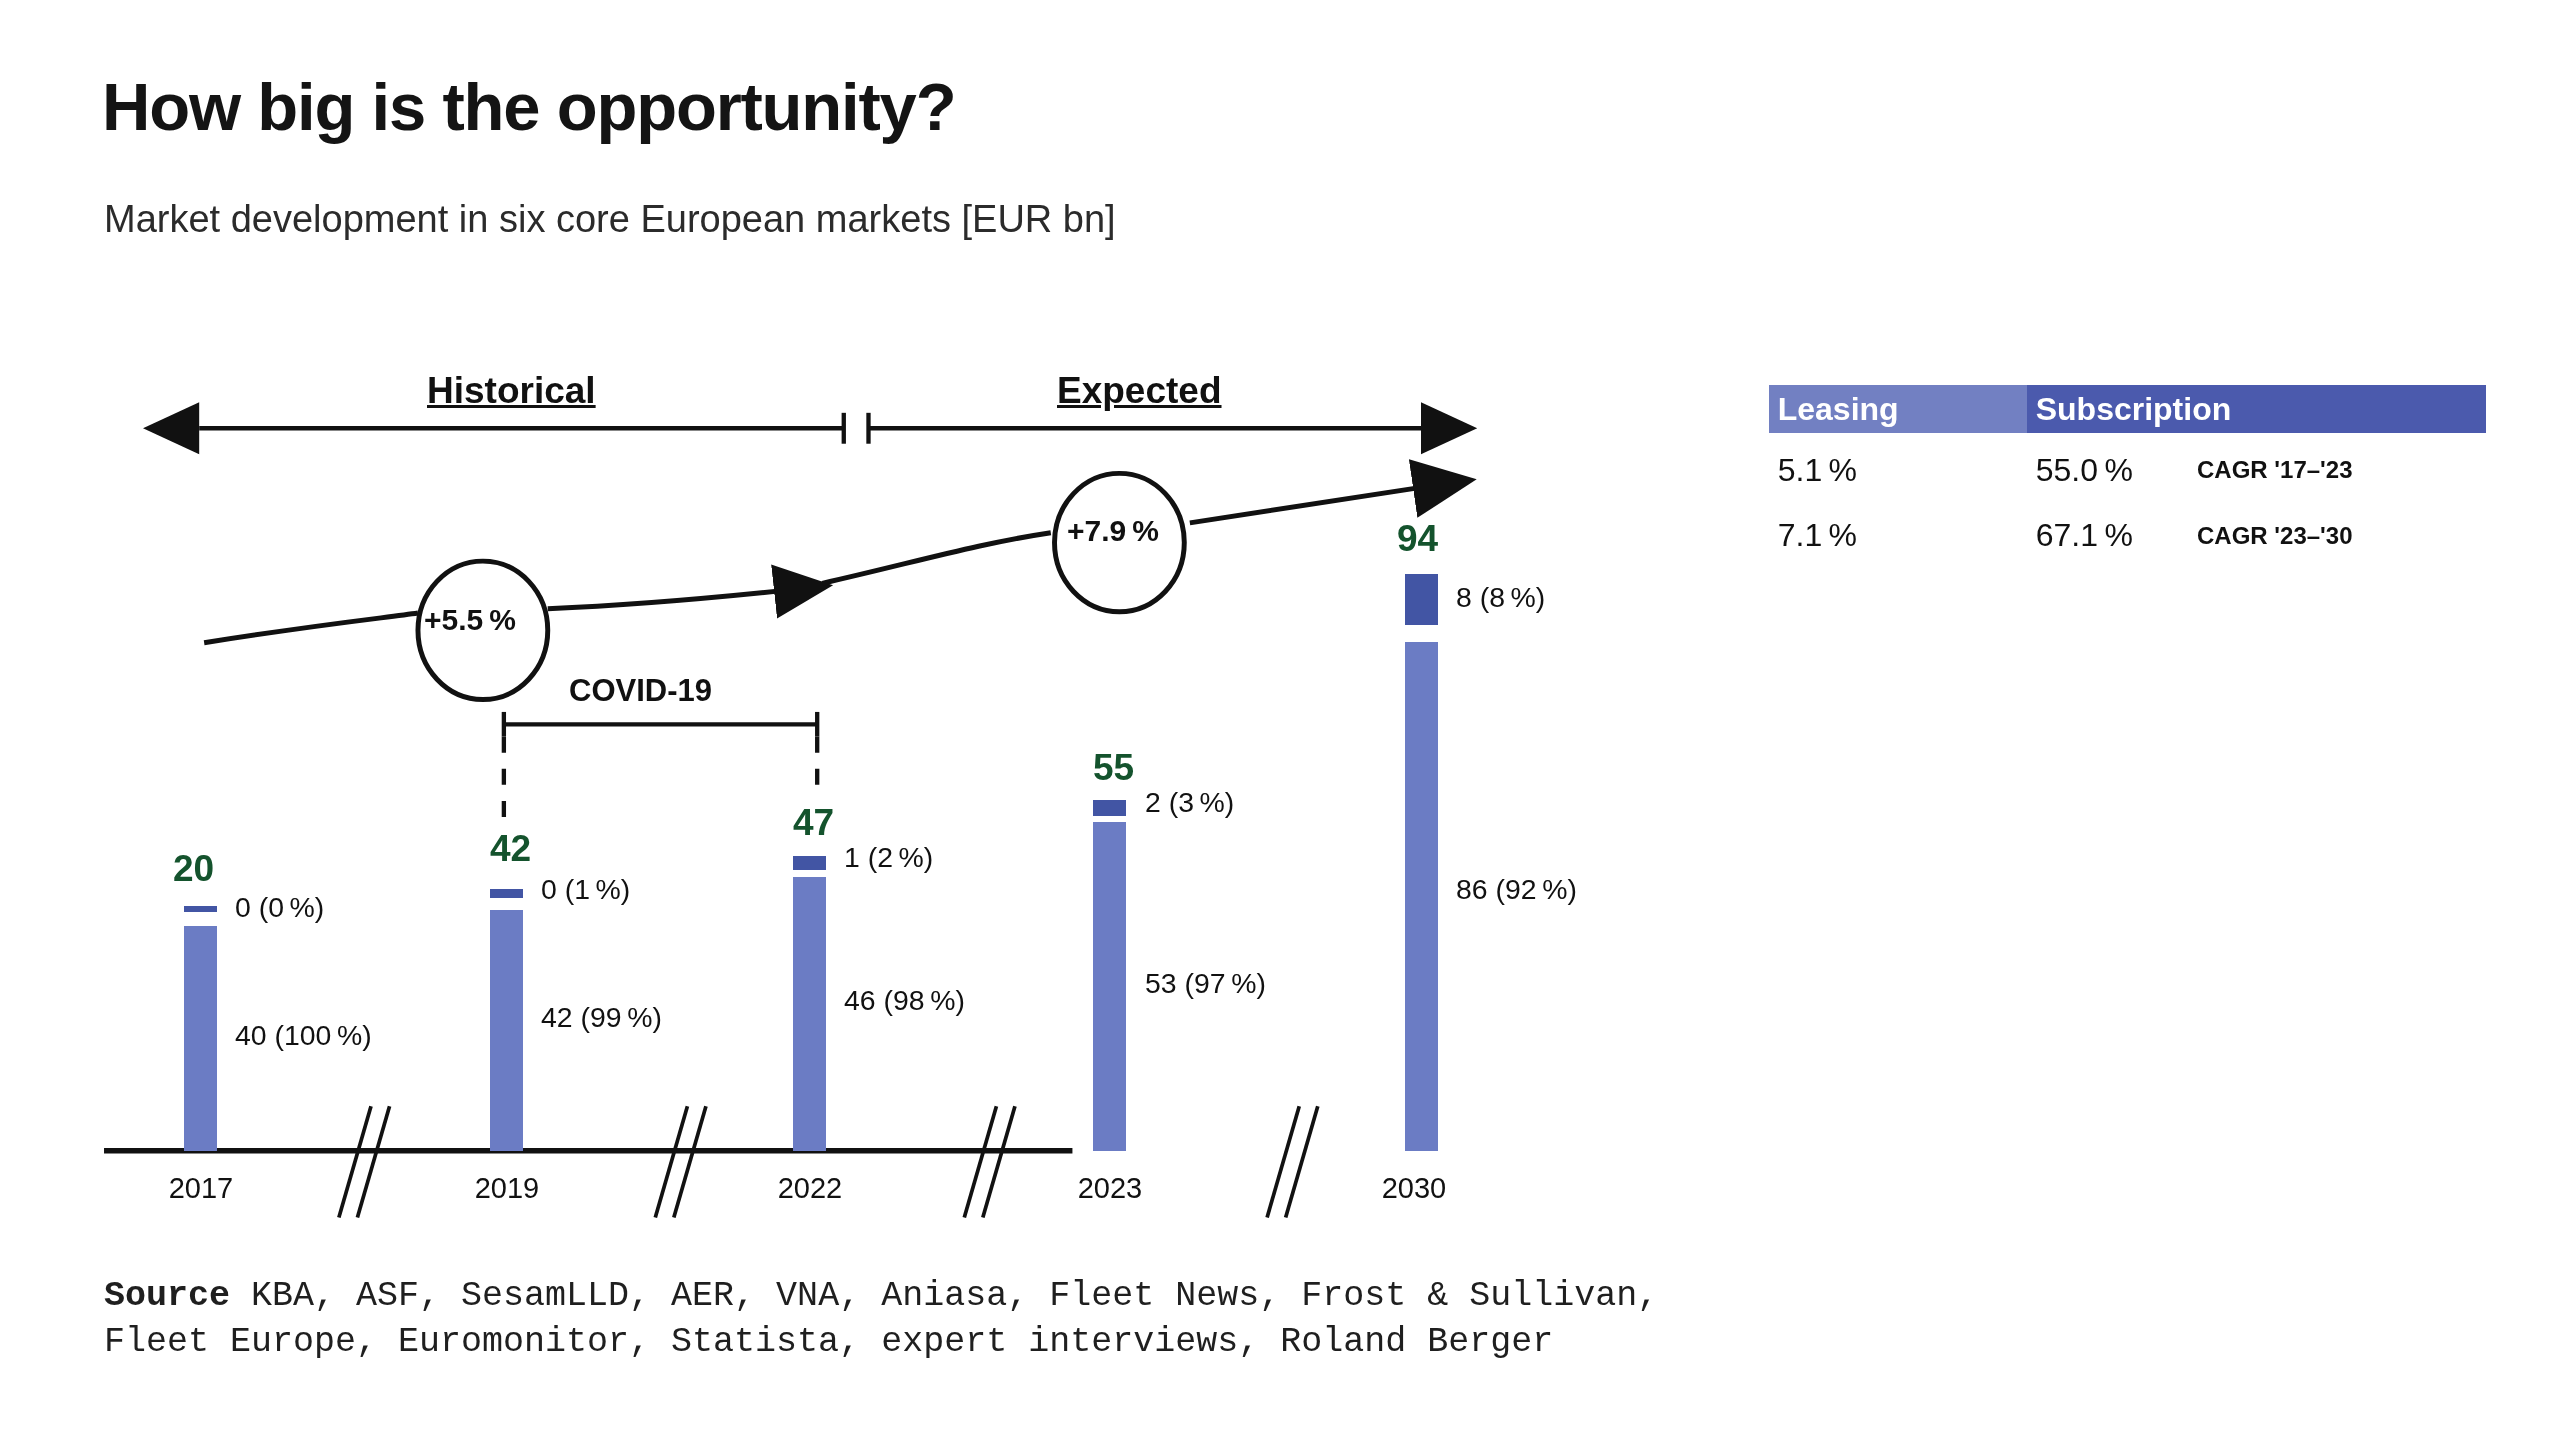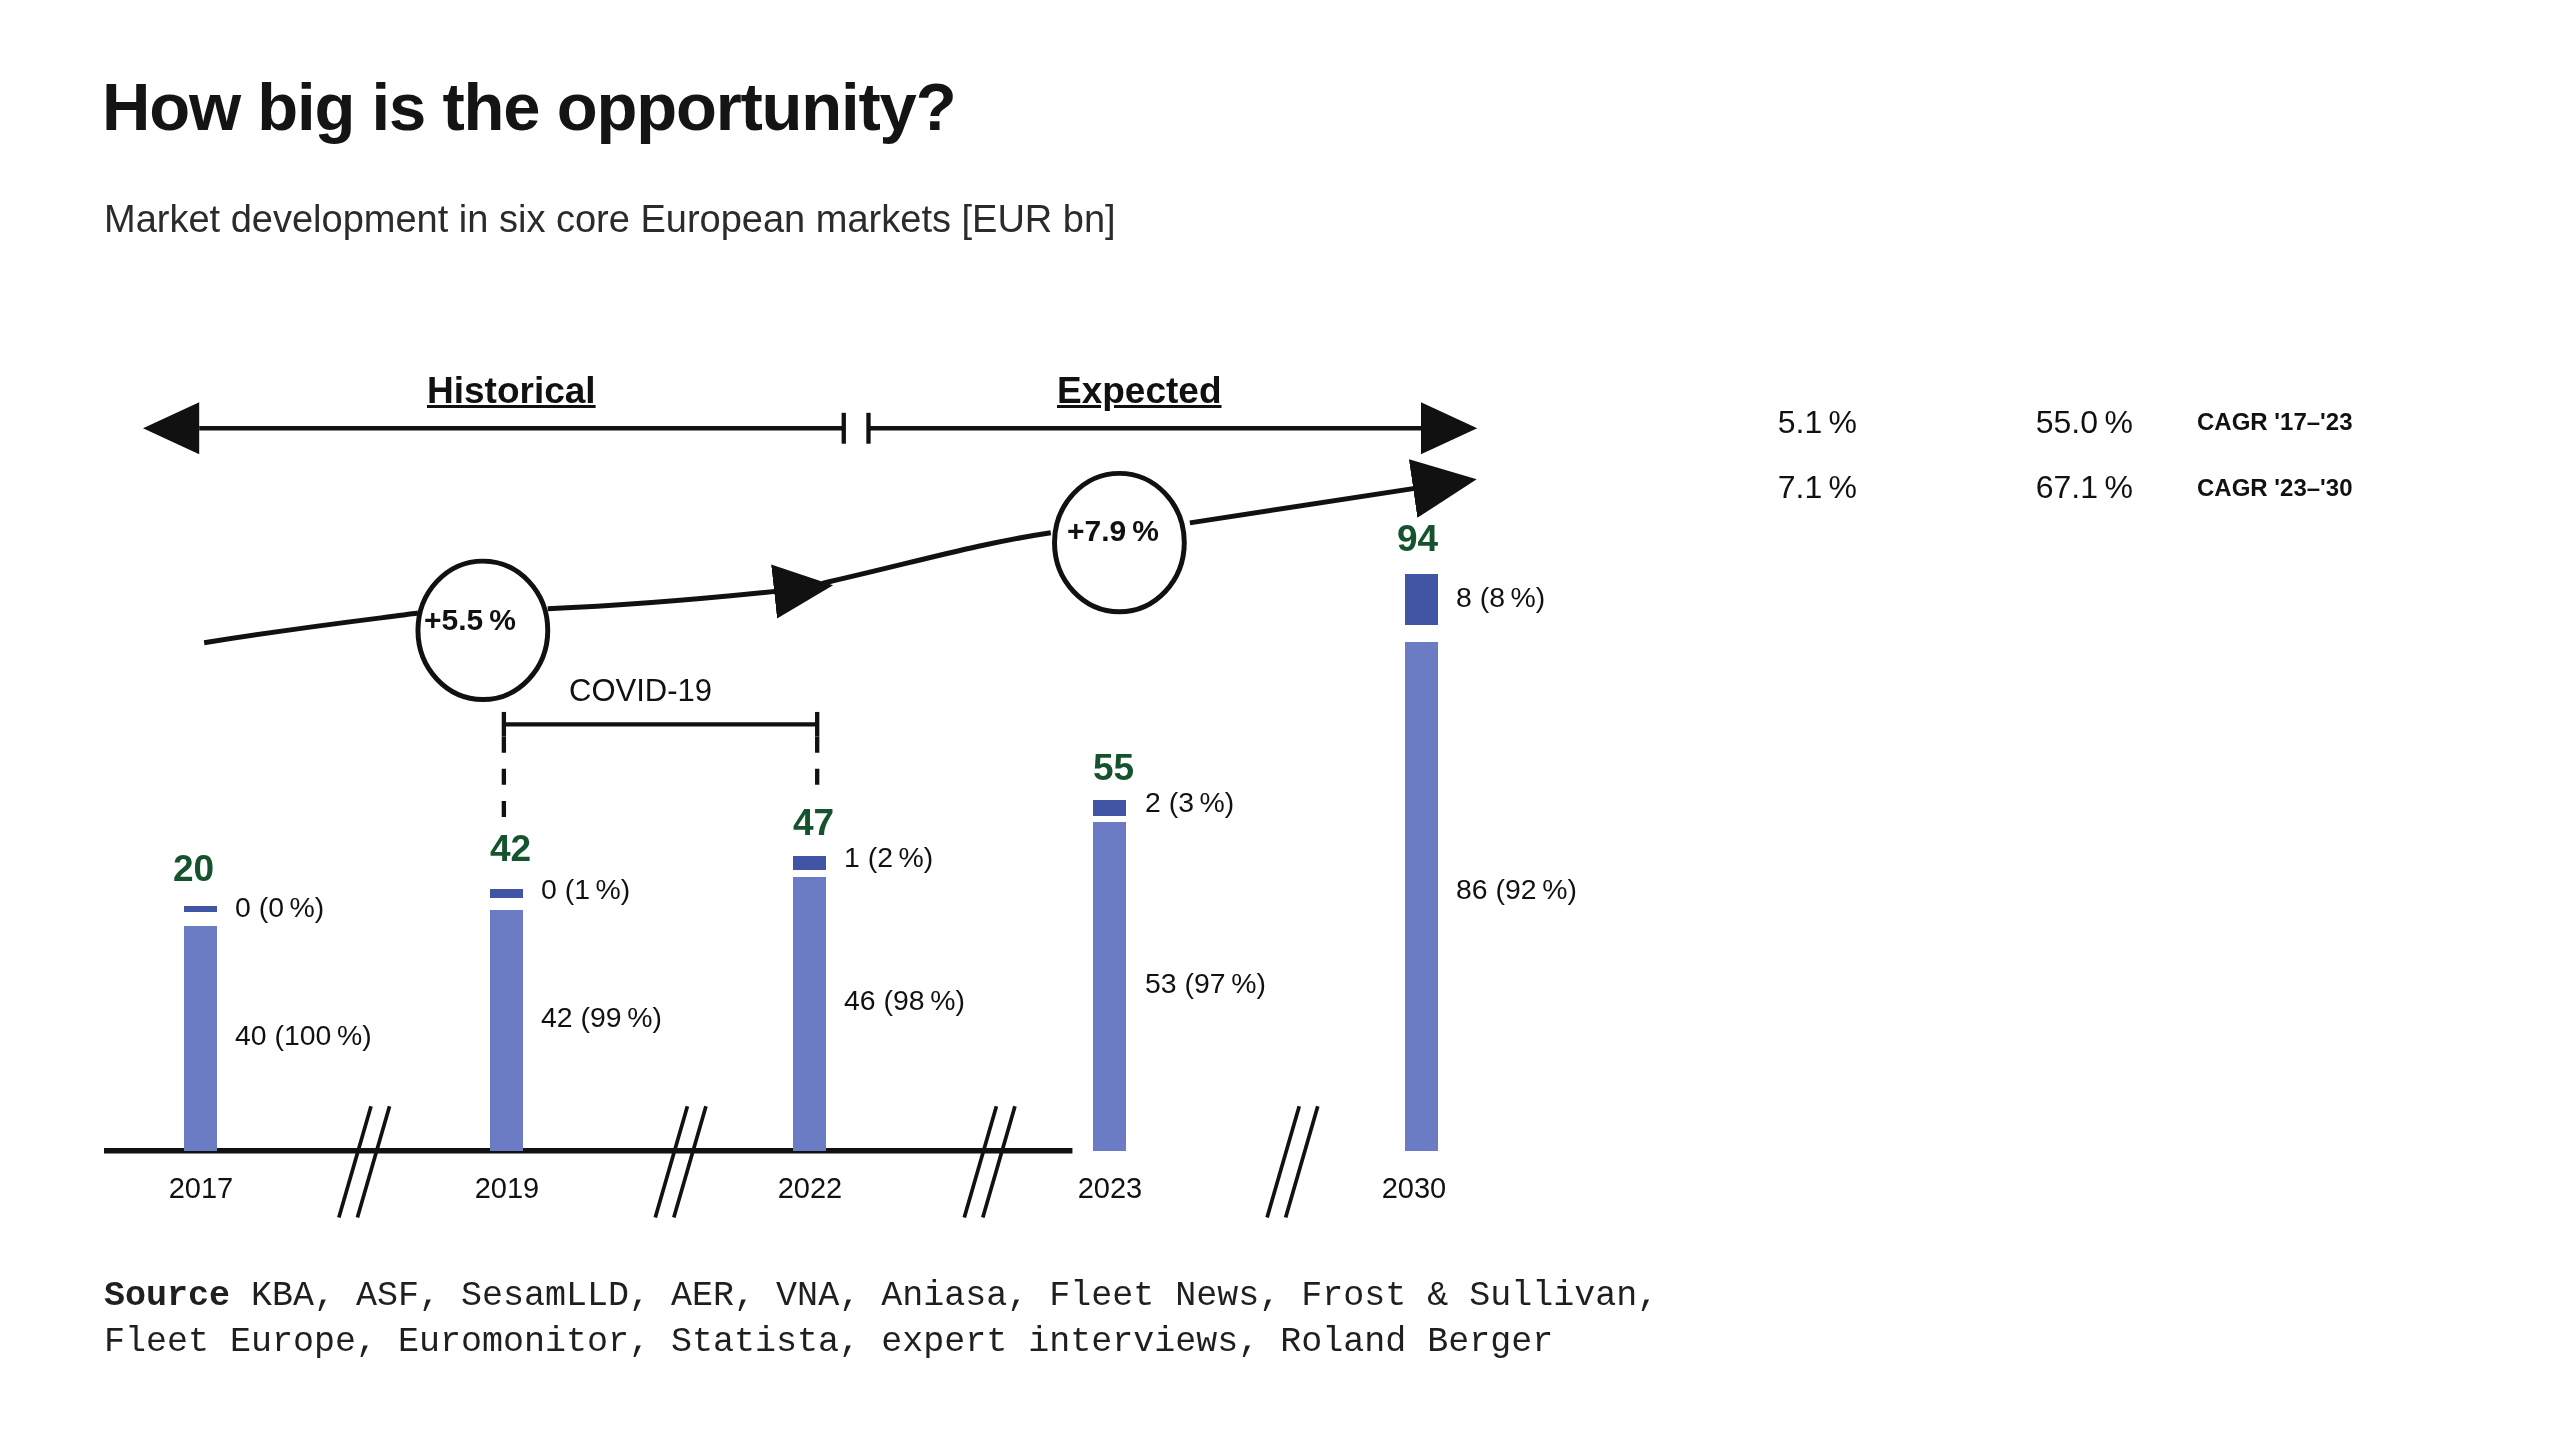--- a/index.html
+++ b/index.html
@@ -64,21 +64,21 @@
     text-decoration: underline;
   }
   #label-historical { left: 427px; top: 370px; }
   #label-expected   { left: 1057px; top: 370px; }
 
   .covid-label {
     position: absolute;
     left: 569px;
     top: 673px;
     font-size: 31px;
-    font-weight: normal;
+    font-weight: bold;
     color: #111;
     white-space: nowrap;
   }
 
   .growth-text {
     position: absolute;
     font-size: 30px;
     font-weight: bold;
     color: #111;
     white-space: nowrap;
@@ -302,20 +302,24 @@
       <div class="bar-seg seg-sub" style="left:1405px; top:574px; height:51px;"></div>
       <div class="bar-seg seg-lease" style="left:1405px; top:642px; height:509px;"></div>
       <div class="seg-label" style="left:1456px; top:581px;">8 (8 %)</div>
       <div class="seg-label" style="left:1456px; top:873px;">86 (92 %)</div>
       <div class="x-tick" style="left:1346px; top:1172px;">2030</div>
     </div>
 
   </div>
 
   <div id="legend-table">
+    <div id="legend-head">
+      <div class="head-cell" id="head-leasing">Leasing</div>
+      <div class="head-cell" id="head-subscription">Subscription</div>
+    </div>
 
     <div class="legend-row">
       <div class="cell-leasing">5.1 %</div>
       <div class="cell-subscription">55.0 %</div>
       <div class="cell-cagr">CAGR '17–'23</div>
     </div>
 
     <div class="legend-row">
       <div class="cell-leasing">7.1 %</div>
       <div class="cell-subscription">67.1 %</div>

